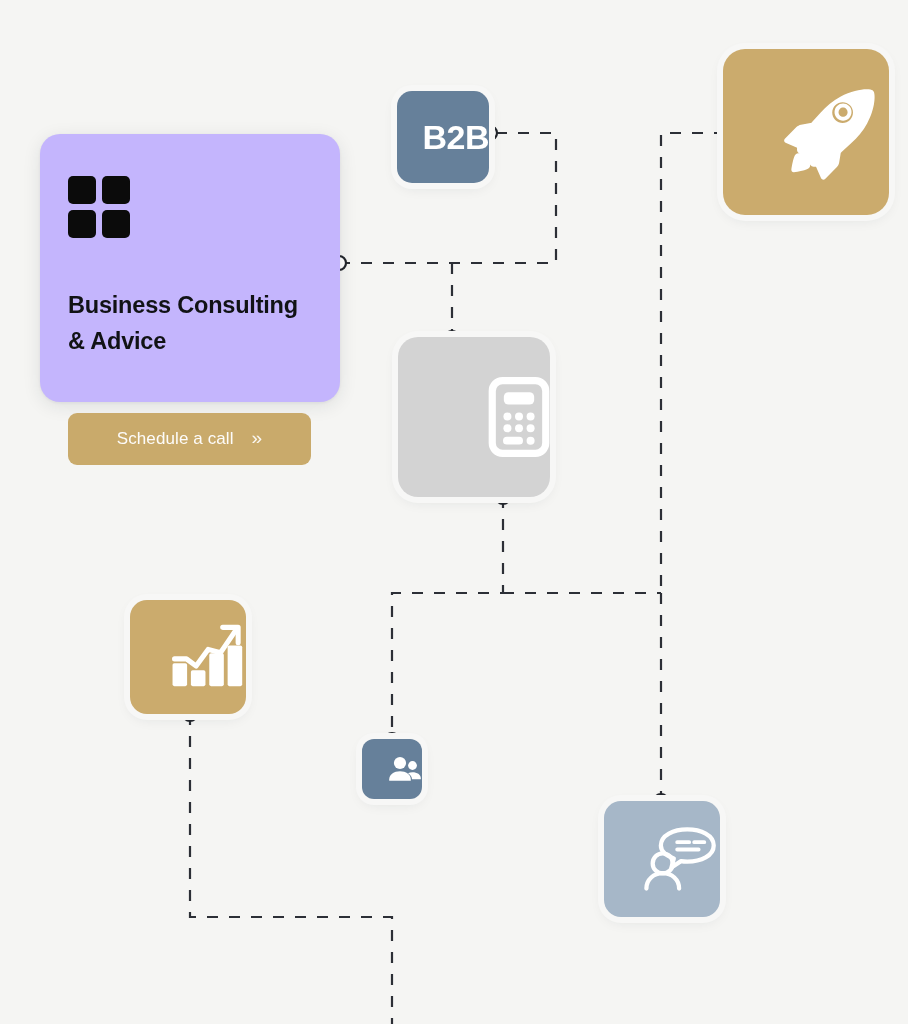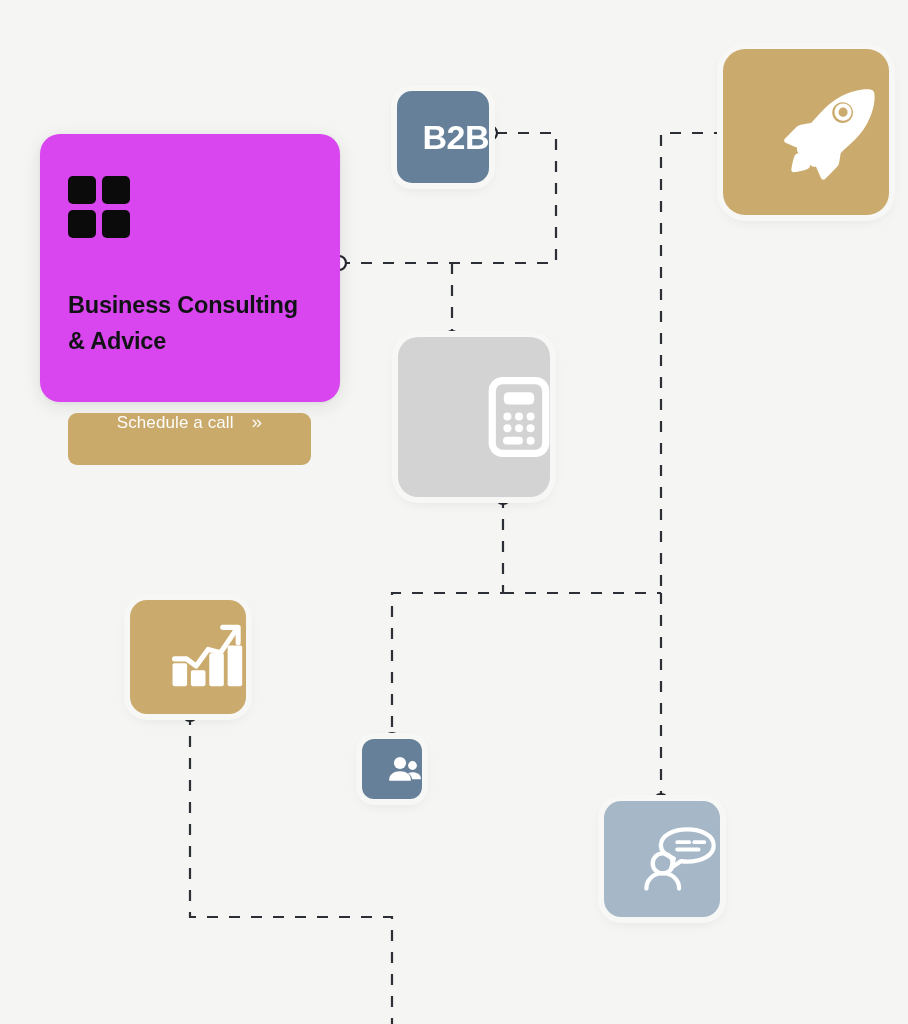--- a/index.html
+++ b/index.html
@@ -29,21 +29,21 @@
     pointer-events: none;
   }
 
   
   .main-card {
     position: absolute;
     left: 40px;
     top: 134px;
     width: 300px;
     height: 268px;
-    background: #d946ef;
+    background: #c4b5fd;
     border-radius: 20px;
     box-shadow: 0 4px 18px rgba(30,35,45,0.10),
                 0 1px 3px rgba(30,35,45,0.06);
     padding: 42px 30px 0 28px;
   }
   .grid-icon {
     width: 62px;
     height: 62px;
     display: grid;
     grid-template-columns: 28px 28px;
@@ -75,21 +75,21 @@
     border-radius: 9px;
     color: #fdfcfa;
     font-family: "Liberation Sans", sans-serif;
     font-size: 17px;
     font-weight: 400;
     letter-spacing: 0.1px;
     display: flex;
     justify-content: center;
     gap: 18px;
     cursor: pointer;
-    padding: 0;
+    padding: 16px;
   }
   .cta-button .chev {
     font-size: 19px;
     line-height: 1;
     opacity: 0.95;
     transform: translateY(-1px);
   }
 
   
   .node {

